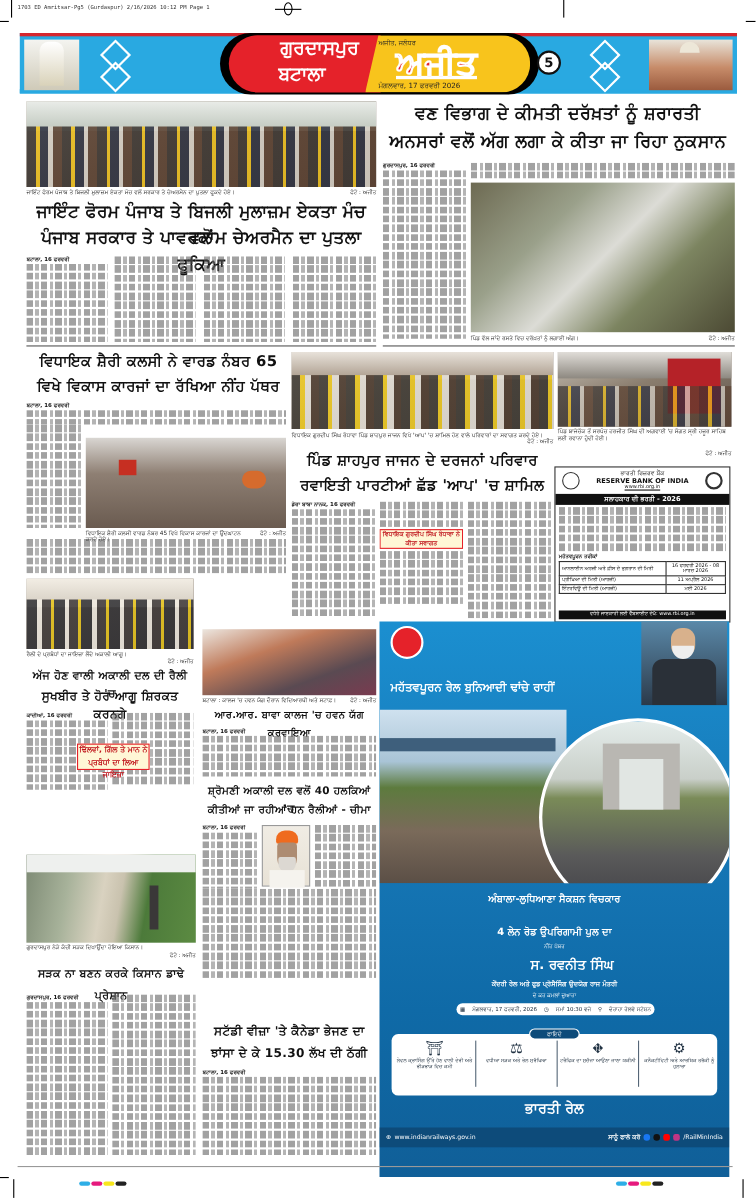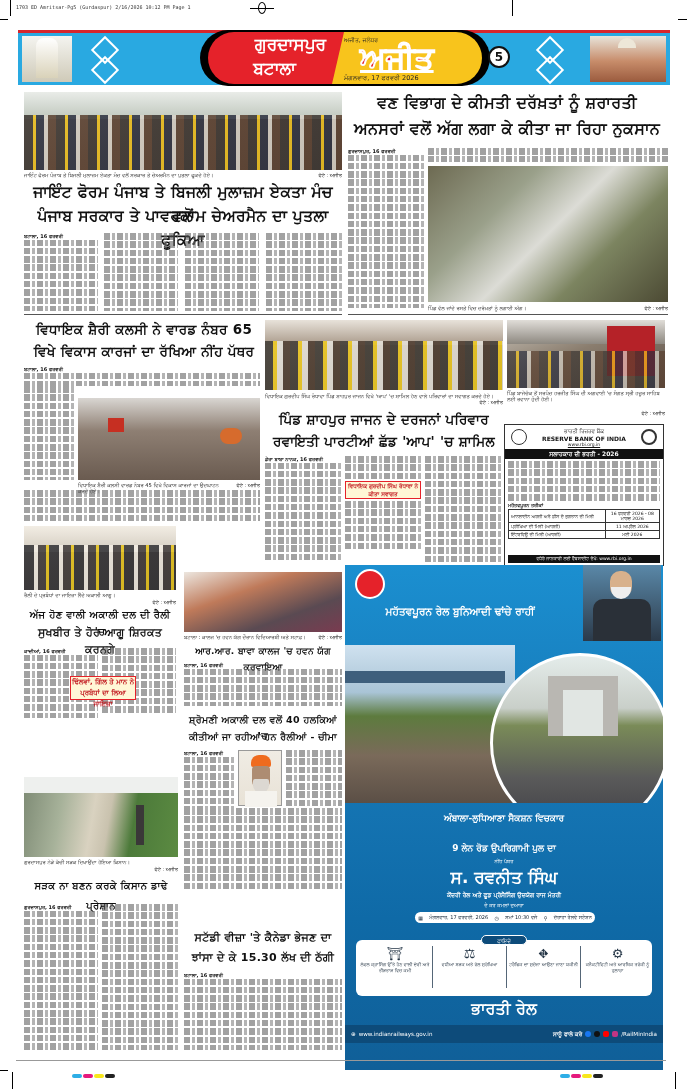--- a/index.html
+++ b/index.html
@@ -365,39 +365,39 @@
 
 <div class="abs head" style="left:184px;top:928px;width:158px;font-size:11px;line-height:19px;">ਸਟੱਡੀ ਵੀਜ਼ਾ 'ਤੇ ਕੈਨੇਡਾ ਭੇਜਣ ਦਾ</div>
 <div class="abs head" style="left:184px;top:948px;width:158px;font-size:11px;line-height:19px;">ਝਾਂਸਾ ਦੇ ਕੇ 15.30 ਲੱਖ ਦੀ ਠੱਗੀ</div>
 <div class="abs body-text" style="left:184px;top:972px;width:158px;height:78px;">
   <span style="font-weight:bold;color:#111;">ਬਟਾਲਾ, 16 ਫਰਵਰੀ</span>
   <span class="ln"></span><span class="ln"></span><span class="ln"></span><span class="ln"></span><span class="ln"></span><span class="ln"></span><span class="ln"></span><span class="ln"></span><span class="ln"></span>
 </div>
 
 <div class="abs ad">
   <div style="position:absolute;left:10px;top:4px;width:30px;height:30px;border-radius:50%;background:#e5222a;border:2px solid #fff;"></div>
-  <div class="abs ad-h" style="left:10px;top:38px;width:210px;font-size:10.5px;line-height:16px;text-align:center;">ਮਹੱਤਵਪੂਰਨ ਰੇਲ ਬੁਨਿਆਦੀ ਢਾਂਚੇ ਰਾਹੀਂ</div>
+  <div class="abs ad-h" style="left:10px;top:52px;width:210px;font-size:10.5px;line-height:16px;">ਮਹੱਤਵਪੂਰਨ ਰੇਲ ਬੁਨਿਆਦੀ ਢਾਂਚੇ ਰਾਹੀਂ</div>
   <div style="position:absolute;left:238px;top:0;width:78px;height:76px;background:linear-gradient(#5a88a8,#2b3a4a);">
     <div style="position:absolute;left:27px;top:6px;width:22px;height:26px;background:#d8b18c;border-radius:10px;"></div>
     <div style="position:absolute;left:28px;top:22px;width:20px;height:12px;background:#eee;border-radius:0 0 10px 10px;"></div>
     <div style="position:absolute;left:10px;top:34px;width:58px;height:42px;background:#2a3038;border-radius:10px 10px 0 0;"></div>
   </div>
   <div style="position:absolute;left:0;top:80px;width:318px;height:158px;overflow:hidden;">
     <div style="position:absolute;left:0;top:0;width:170px;height:158px;background:linear-gradient(180deg,#cfe1ef 0%,#a9c4d6 30%,#5d7b3e 45%,#7a6a5a 70%,#5b4f46 100%);">
       <div style="position:absolute;left:0;top:26px;width:160px;height:12px;background:#3e5f7c;"></div>
     </div>
     <div style="position:absolute;left:145px;top:8px;width:180px;height:180px;border-radius:50%;overflow:hidden;border:3px solid #fff;background:linear-gradient(180deg,#e4ecea 0%,#c9cfc9 30%,#7a8b58 40%,#5a5a5a 70%,#3e3e44 100%);">
       <div style="position:absolute;left:55px;top:20px;width:70px;height:60px;background:#b9b7b2;"></div>
       <div style="position:absolute;left:70px;top:34px;width:40px;height:46px;background:#e1e6e3;"></div>
     </div>
   </div>
   <div class="abs ad-h" style="left:0;top:246px;width:318px;text-align:center;font-size:9px;line-height:14px;">ਅੰਬਾਲਾ-ਲੁਧਿਆਣਾ ਸੈਕਸ਼ਨ ਵਿਚਕਾਰ</div>
-  <div class="abs ad-h" style="left:0;top:276px;width:318px;text-align:center;font-size:9px;line-height:14px;">9 ਲੇਨ ਰੋਡ ਉਪਰਿਗਾਮੀ ਪੁਲ ਦਾ</div>
+  <div class="abs ad-h" style="left:0;top:276px;width:318px;text-align:center;font-size:9px;line-height:14px;">4 ਲੇਨ ਰੋਡ ਉਪਰਿਗਾਮੀ ਪੁਲ ਦਾ</div>
   <div class="abs" style="left:0;top:293px;width:318px;text-align:center;font-size:5px;color:#fff;">ਨੀਂਹ ਪੱਥਰ</div>
-  <div class="abs ad-h" style="left:0;top:300px;width:318px;text-align:center;font-size:17px;line-height:24px;">ਸ. ਰਵਨੀਤ ਸਿੰਘ</div>
+  <div class="abs ad-h" style="left:16px;top:300px;width:318px;text-align:center;font-size:12px;line-height:24px;">ਸ. ਰਵਨੀਤ ਸਿੰਘ</div>
   <div class="abs" style="left:0;top:326px;width:318px;text-align:center;font-size:6px;color:#fff;font-weight:bold;">ਕੇਂਦਰੀ ਰੇਲ ਅਤੇ ਫੂਡ ਪ੍ਰੋਸੈਸਿੰਗ ਉਦਯੋਗ ਰਾਜ ਮੰਤਰੀ</div>
   <div class="abs" style="left:0;top:337px;width:318px;text-align:center;font-size:5px;color:#fff;">ਦੇ ਕਰ ਕਮਲਾਂ ਦੁਆਰਾ</div>
   <div class="abs pill" style="left:70px;top:347px;width:180px;height:11px;display:flex;align-items:center;justify-content:space-around;">
     <span>▦</span>
     <span>ਮੰਗਲਵਾਰ, 17 ਫਰਵਰੀ, 2026</span>
     <span>◷</span>
     <span>ਸਮਾਂ 10:30 ਵਜੇ</span>
     <span>⚲</span>
     <span>ਦੋਰਾਹਾ ਰੇਲਵੇ ਸਟੇਸ਼ਨ</span>
   </div>
@@ -413,21 +413,21 @@
     </div>
     <div class="benefit" style="left:150px;border-left:1px solid #567;">
       <div class="ic">⛖</div>
       <div>ਟਰੈਫਿਕ ਦਾ ਸੁਚੱਜਾ ਆਉਣਾ ਜਾਣਾ ਯਕੀਨੀ</div>
     </div>
     <div class="benefit" style="left:224px;border-left:1px solid #567;">
       <div class="ic">⚙</div>
       <div>ਕਨੈਕਟੀਵਿਟੀ ਅਤੇ ਆਰਥਿਕ ਤਰੱਕੀ ਨੂੰ ਹੁਲਾਰਾ</div>
     </div>
   </div>
-  <div class="abs ad-h" style="left:0;top:433px;width:318px;text-align:center;font-size:16px;line-height:22px;">ਭਾਰਤੀ ਰੇਲ</div>
+  <div class="abs ad-h" style="left:0;top:433px;width:318px;text-align:center;font-size:13px;line-height:22px;">ਭਾਰਤੀ ਰੇਲ</div>
   <div class="abs footer-ad" style="top:460px;height:18px;display:flex;align-items:center;justify-content:space-between;padding:0 6px;">
     <span style="display:flex;align-items:center;gap:3px;">
       <span>⊕</span>
       <span>www.indianrailways.gov.in</span>
     </span>
     <span style="display:flex;align-items:center;gap:3px;">
       <span style="font-weight:bold;">ਸਾਨੂੰ ਫਾਲੋ ਕਰੋ</span>
       <span style="display:inline-block;width:6px;height:6px;border-radius:50%;background:#1877f2;"></span>
       <span style="display:inline-block;width:6px;height:6px;border-radius:50%;background:#111;"></span>
       <span style="display:inline-block;width:6px;height:6px;border-radius:2px;background:#ff0000;"></span>

